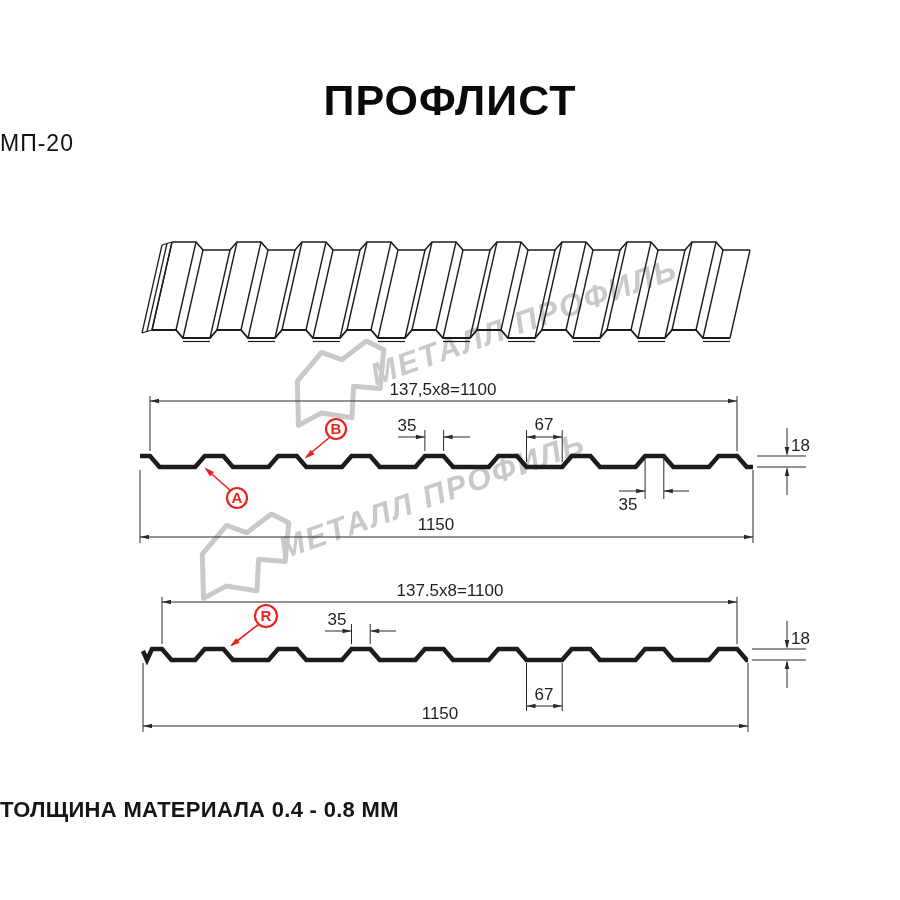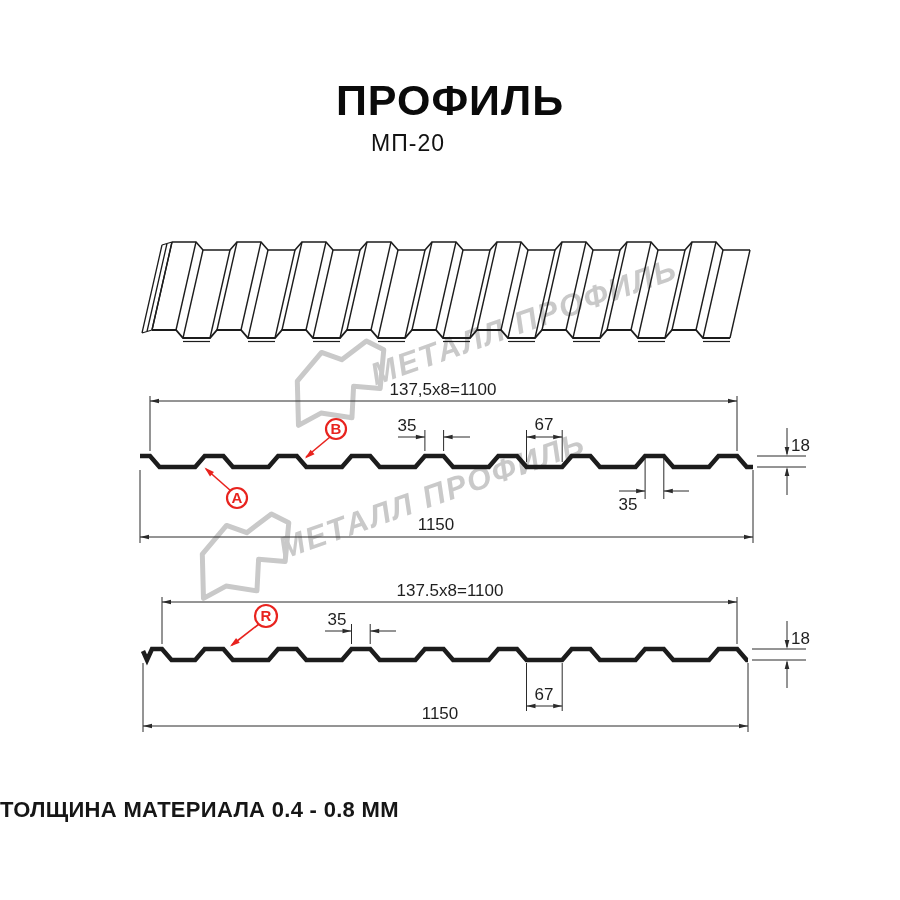--- a/index.html
+++ b/index.html
@@ -1,37 +1,37 @@
 <!DOCTYPE html>
 <html><head>
 <meta charset="utf-8">
 <style>
   html,body{margin:0;padding:0;}
   body{width:900px;height:900px;background:#ffffff;position:relative;overflow:hidden;
        font-family:"Liberation Sans",sans-serif;}
   .title{position:absolute;left:0;top:76px;width:900px;text-align:center;
          font-size:43px;font-weight:800;letter-spacing:1px;color:#0a0a0a;}
-  .subtitle{position:absolute;left:0;top:130px;width:816px;text-align:center;
+  .subtitle{position:absolute;left:0;top:130px;width:816px;
          font-size:23px;font-weight:500;letter-spacing:1px;color:#111;}
   .footer-note{position:absolute;left:0;top:797px;width:900px;
          font-size:22px;font-weight:600;letter-spacing:0.3px;color:#161616;}
   .wm{position:absolute;z-index:1;color:#c9c9c9;pointer-events:none;}
   .wm-text{position:absolute;font-size:31px;font-weight:700;font-style:italic;
          letter-spacing:2px;white-space:nowrap;transform:rotate(-19.5deg);
          transform-origin:left center;color:#c9c9c9;}
   .wm-logo{position:absolute;}
   svg#draw{position:absolute;left:0;top:0;z-index:2;}
   text{font-family:"Liberation Sans",sans-serif;}
   .dimtxt{font-size:17px;fill:#1f1f1f;}
   .lbltxt{font-size:15px;fill:#e8231e;font-weight:600;}
 </style>
 </head>
 <body>
 
-<div class="title">ПРОФИЛЬ</div>
+<div class="title">ПРОФЛИСТ</div>
 <div class="subtitle">МП-20</div>
 
 <div class="wm">
   <svg class="wm-logo" style="left:289px;top:341px;transform:rotate(-8deg);" width="104" height="84" viewBox="0 0 104 84">
     <path d="M4,78 L9,34 L37,9 L56,19 L83,4 L99,15 L90,53 L64,47 L58,78 L28,69 Z" fill="none" stroke="#c9c9c9" stroke-width="5" stroke-linejoin="round"></path>
   </svg>
   <span class="wm-text" style="left:372px;top:358px;">МЕТАЛЛ ПРОФИЛЬ</span>
 </div>
 
 <div class="wm">

